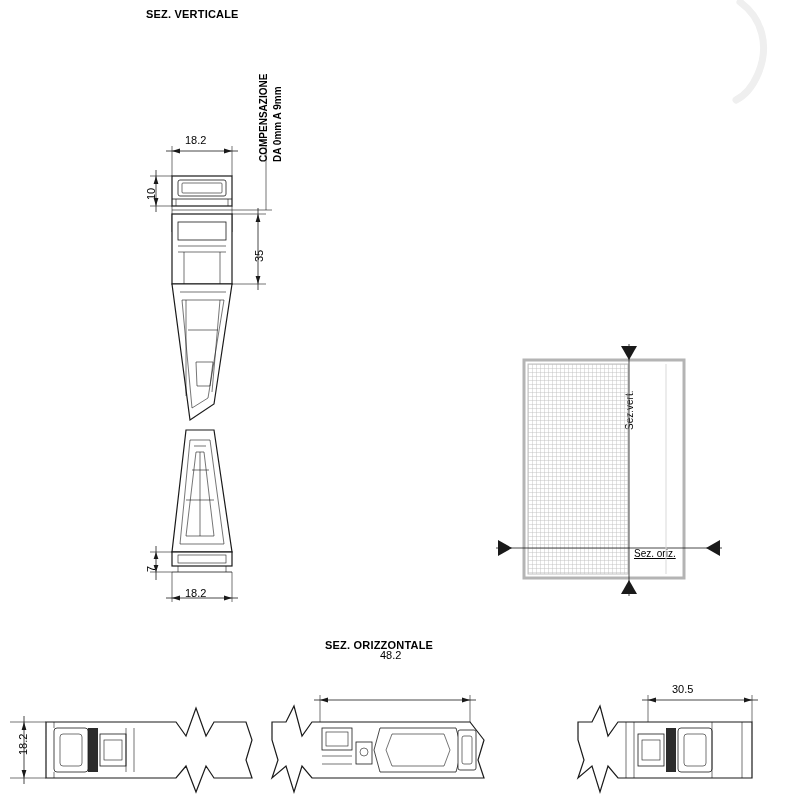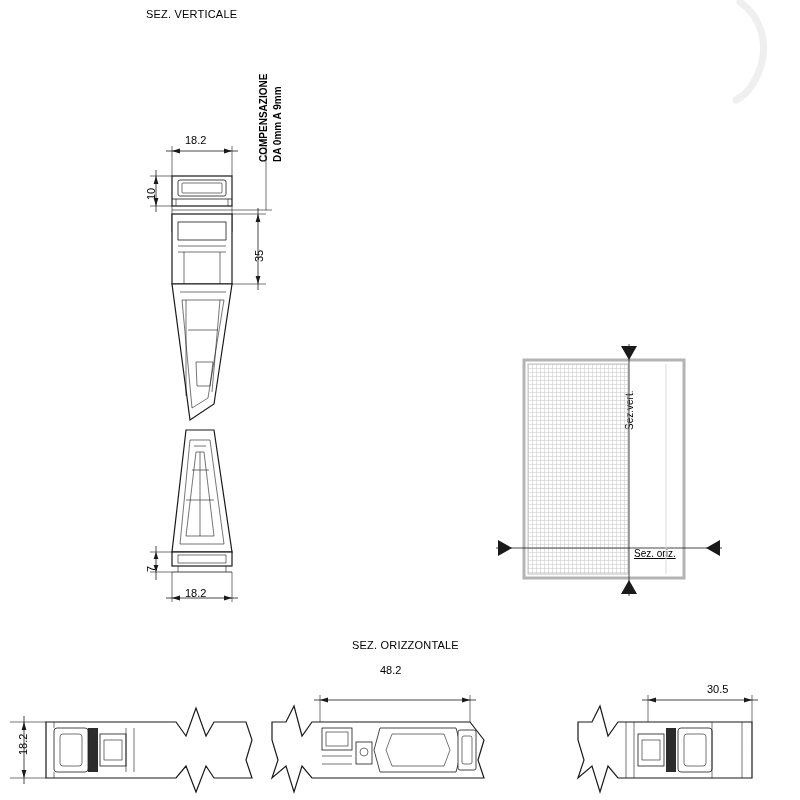--- a/index.html
+++ b/index.html
@@ -16,21 +16,21 @@
     position: relative;
   }
   .page {
     position: relative;
     width: 800px;
     height: 800px;
   }
   .lbl {
     position: absolute;
     font-size: 11px;
-    font-weight: normal;
+    font-weight: bold;
     letter-spacing: 0.2px;
     white-space: nowrap;
   }
   .dim {
     position: absolute;
     font-size: 11px;
     font-weight: normal;
     white-space: nowrap;
     color: #000;
   }
@@ -59,44 +59,44 @@
   .grayline { stroke: #b4b4b4; stroke-width: 3; fill: none; }
   .graylight { stroke: #d9d9d9; stroke-width: 1; fill: none; }
 </style>
 </head>
 <body>
 
 <div class="page">
 
   <div class="lbl" style="left:146px; top:8px;">SEZ. VERTICALE</div>
 
-  <div class="lbl" style="left:352px; top:639px;">SEZ. ORIZZONTALE</div>
+  <div class="lbl" style="left:325px; top:639px;">SEZ. ORIZZONTALE</div>
 
   <div class="dim rot90" style="left:258px; top:162px; font-size:10px; font-weight:bold;">COMPENSAZIONE</div>
   <div class="dim rot90" style="left:272px; top:162px; font-size:10px; font-weight:bold;">DA 0mm A 9mm</div>
 
   <div class="dim" style="left:185px; top:134px;">18.2</div>
 
   <div class="dim rot90" style="left:145px; top:200px;">10</div>
 
   <div class="dim rot90" style="left:253px; top:262px;">35</div>
 
   <div class="dim rot90" style="left:145px; top:572px;">7</div>
 
   <div class="dim" style="left:185px; top:587px;">18.2</div>
 
   <div class="dim-sm rot90" style="left:624px; top:430px;">Sez.vert.</div>
 
   <div class="dim-sm" style="left:634px; top:548px;text-decoration:underline;">Sez. oriz.</div>
 
   <div class="dim rot90" style="left:17px; top:755px;">18.2</div>
 
-  <div class="dim" style="left:380px; top:664px;text-align:right;">48.2</div>
-
-  <div class="dim" style="left:672px; top:683px;margin-left:35px;">30.5</div>
+  <div class="dim" style="left:380px; top:649px;text-align:right;">48.2</div>
+
+  <div class="dim" style="left:672px; top:683px;">30.5</div>
 
   <div class="svgwrap">
     <svg width="800" height="800" viewBox="0 0 800 800" xmlns="http://www.w3.org/2000/svg">
 
       <defs>
         <pattern id="grid" width="4" height="4" patternUnits="userSpaceOnUse">
           <path d="M 4 0 L 0 0 0 4" fill="none" stroke="#c0c0c0" stroke-width="0.9"></path>
         </pattern>
         <pattern id="hatch45" width="5" height="5" patternUnits="userSpaceOnUse">
           <path d="M 0 5 L 5 0" stroke="#999" stroke-width="0.5"></path>

